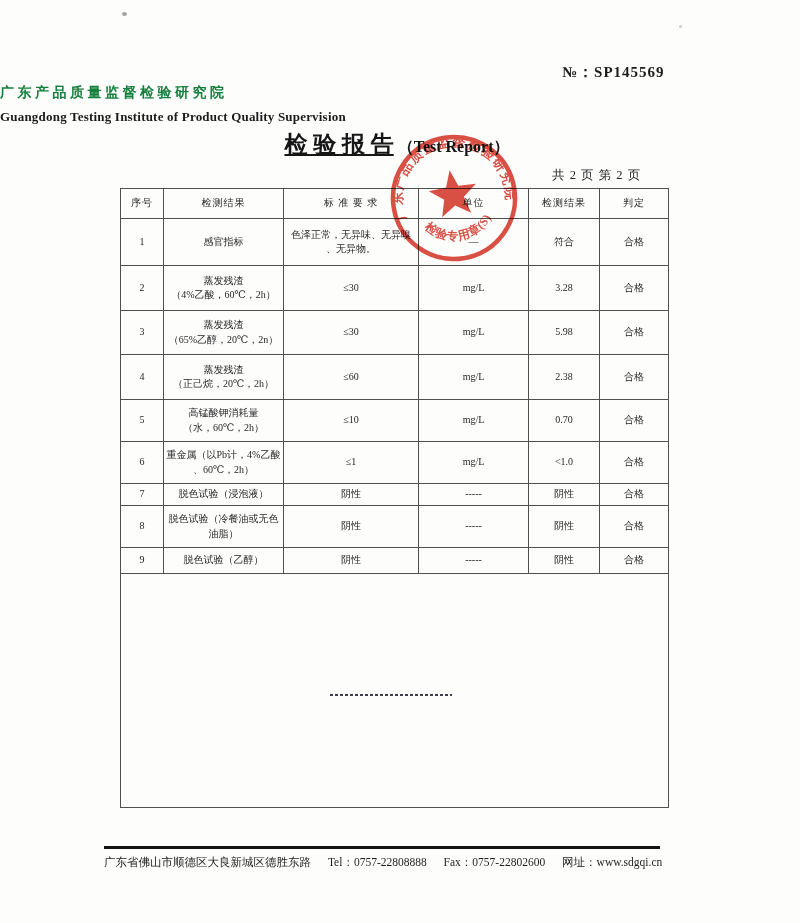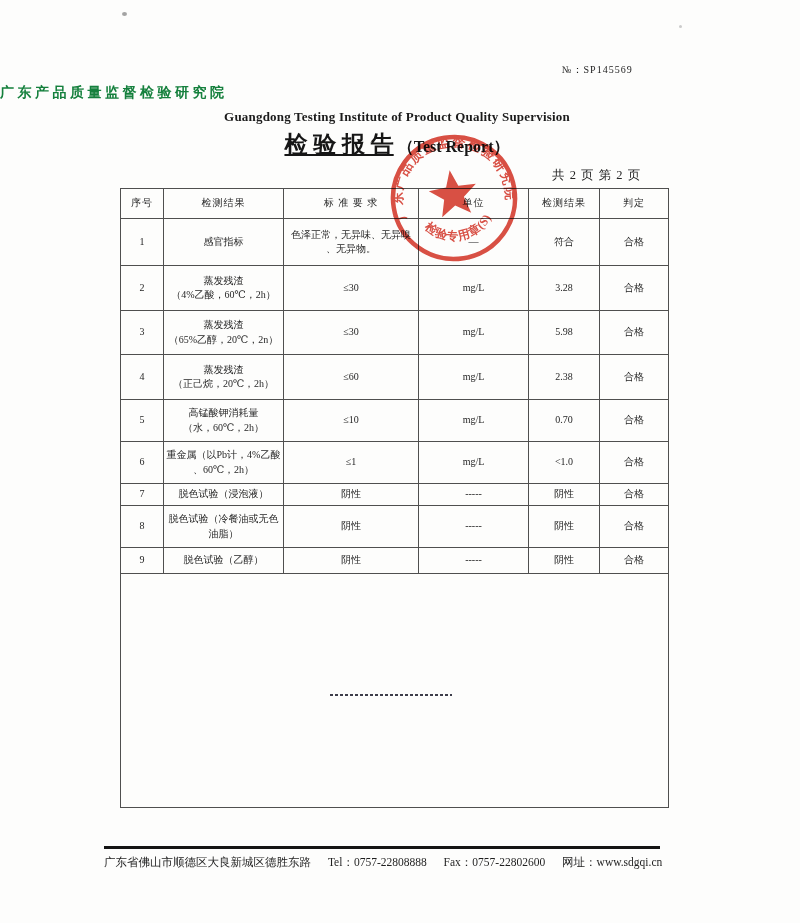--- a/index.html
+++ b/index.html
@@ -13,28 +13,28 @@
     overflow:hidden;
   }
   .abs { position:absolute; }
 
   
   .speck { position:absolute; background:#5a5a5a; border-radius:50%; opacity:.55; }
 
   
   .report-no {
     left:562px; top:63px;
-    font-size:10px; font-weight:normal; letter-spacing:1px; color:#1c1c1c;
+    font-size:15px; font-weight:bold; letter-spacing:1px; color:#1c1c1c;
   }
   .org-cn {
     left:0; top:84px; width:794px; text-align:left;
     font-size:14px; font-weight:bold; color:#15803d;
   }
   .org-en {
-    left:0; top:109px; width:794px; text-align:center;
+    left:0; top:109px; width:794px; 
     font-size:13px; font-weight:bold; color:#1b1b1b; letter-spacing:.2px;
   }
   .title-line {
     left:0; top:129px; width:794px; text-align:center;
     color:#161616; white-space:nowrap;
   }
   .title-cn { font-size:23px; font-weight:bold;text-decoration:underline; }
   .title-en { font-size:16px; font-weight:bold; }
   .page-info {
     top:167px; left:552px; width:116px; text-align:left;

